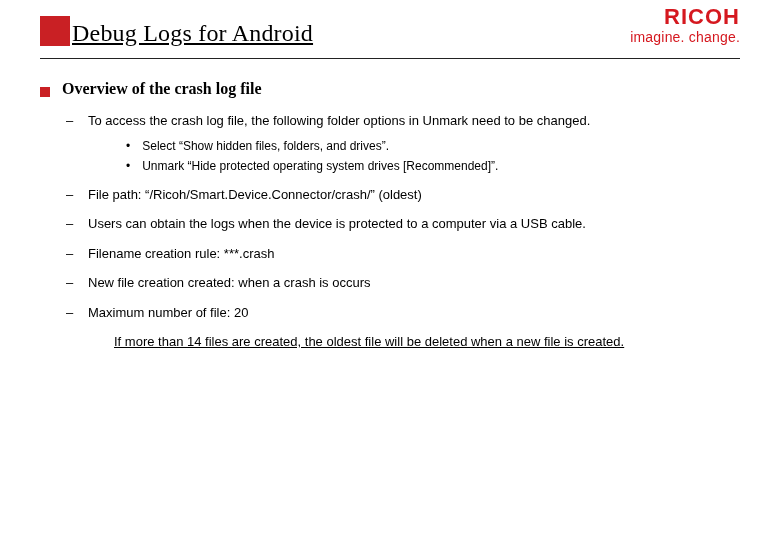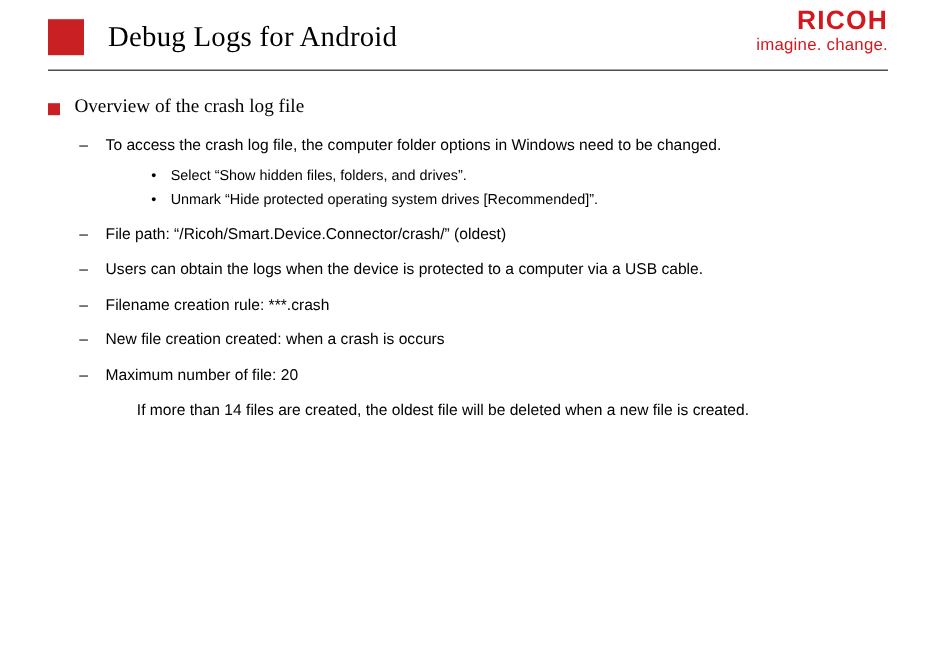--- a/index.html
+++ b/index.html
@@ -19,22 +19,23 @@
     box-sizing: border-box;
   }
 
   .header {
     position: relative;
     padding: 18px 40px 0 40px;
   }
 
   .title-row {
     display: flex;
-    align-items: flex-start;
-    gap: 20px;
+    align-items: center;
+    gap: 2px;
+    text-decoration: underline;
   }
 
   .red-block {
     width: 30px;
     height: 30px;
     background: #c92024;
     flex: 0 0 auto;
     position: relative;
     top: -2px;
   }
@@ -78,20 +79,21 @@
     padding: 18px 40px 0 40px;
     font-size: 13px;
     line-height: 1.5;
   }
 
   .lvl1 {
     display: flex;
     align-items: baseline;
     gap: 12px;
     margin-bottom: 6px;
+    font-weight: bold;
   }
   .lvl1 .bullet {
     width: 10px;
     height: 10px;
     background: #c92024;
     flex: 0 0 auto;
     position: relative;
     top: 3px;
   }
   .lvl1 .text {
@@ -119,20 +121,21 @@
     font-size: 12px;
     margin-top: 2px;
   }
   .lvl3 .dot { flex: 0 0 auto; }
   .lvl3 .text { flex: 1; }
 
   .note {
     margin-left: 48px;
     margin-top: 10px;
     font-size: 13px;
+    text-decoration: underline;
   }
 </style>
 </head>
 <body>
 
 <div class="slide">
 
   <div class="logo">
     <div class="logo-main">RICOH</div>
     <div class="logo-sub">imagine. change.</div>
@@ -150,21 +153,21 @@
 
     <div class="lvl1">
       <div class="bullet"></div>
       <div class="text">Overview of the crash log file</div>
     </div>
 
     <div class="lvl2-wrap">
 
       <div class="lvl2">
         <div class="dash">–</div>
-        <div class="text">To access the crash log file, the computer folder options in Windows need to be changed.</div>
+        <div class="text">To access the crash log file, the following folder options in Unmark need to be changed.</div>
       </div>
 
       <div class="lvl3-wrap">
         <div class="lvl3">
           <div class="dot">•</div>
           <div class="text">Select “Show hidden files, folders, and drives”.</div>
         </div>
         <div class="lvl3">
           <div class="dot">•</div>
           <div class="text">Unmark “Hide protected operating system drives [Recommended]”.</div>

